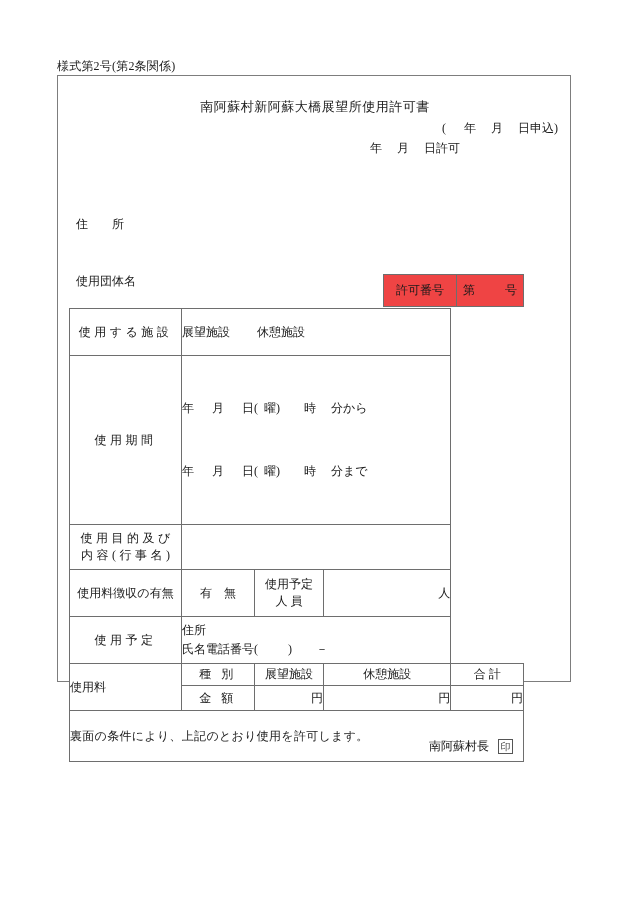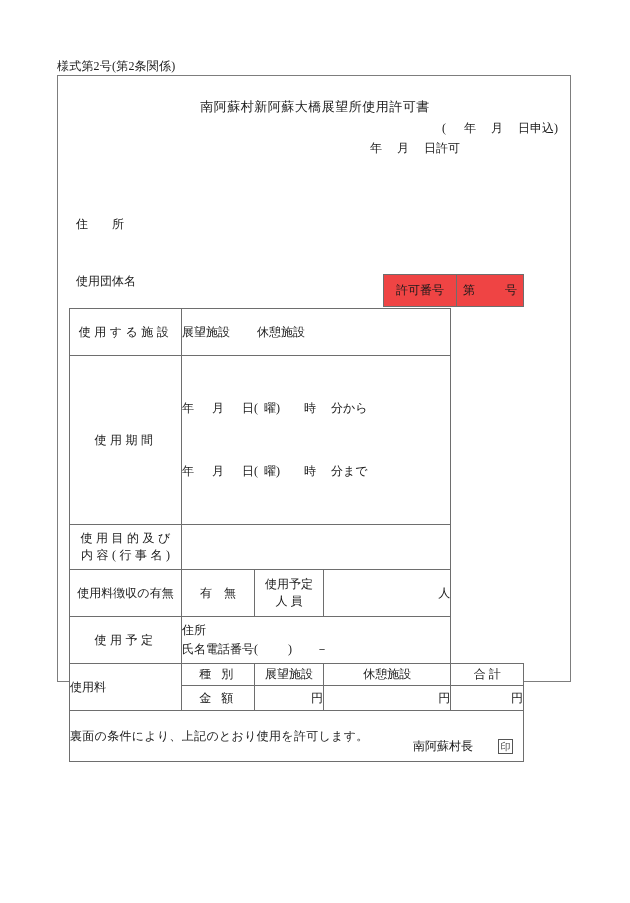--- a/index.html
+++ b/index.html
@@ -198,21 +198,21 @@
     font-size: 12px;
     letter-spacing: 0.3px;
   }
   .footer-sign {
     position: absolute;
     right: 10px;
     bottom: 6px;
     font-size: 12px;
     display: flex;
     align-items: center;
-    gap: 25px;
+    gap: 9px;
   }
   .seal-box {
     display: inline-block;
     width: 15px;
     height: 15px;
     border: 1px solid #555;
     box-sizing: border-box;
     font-size: 10px;
     line-height: 13px;
     text-align: center;

